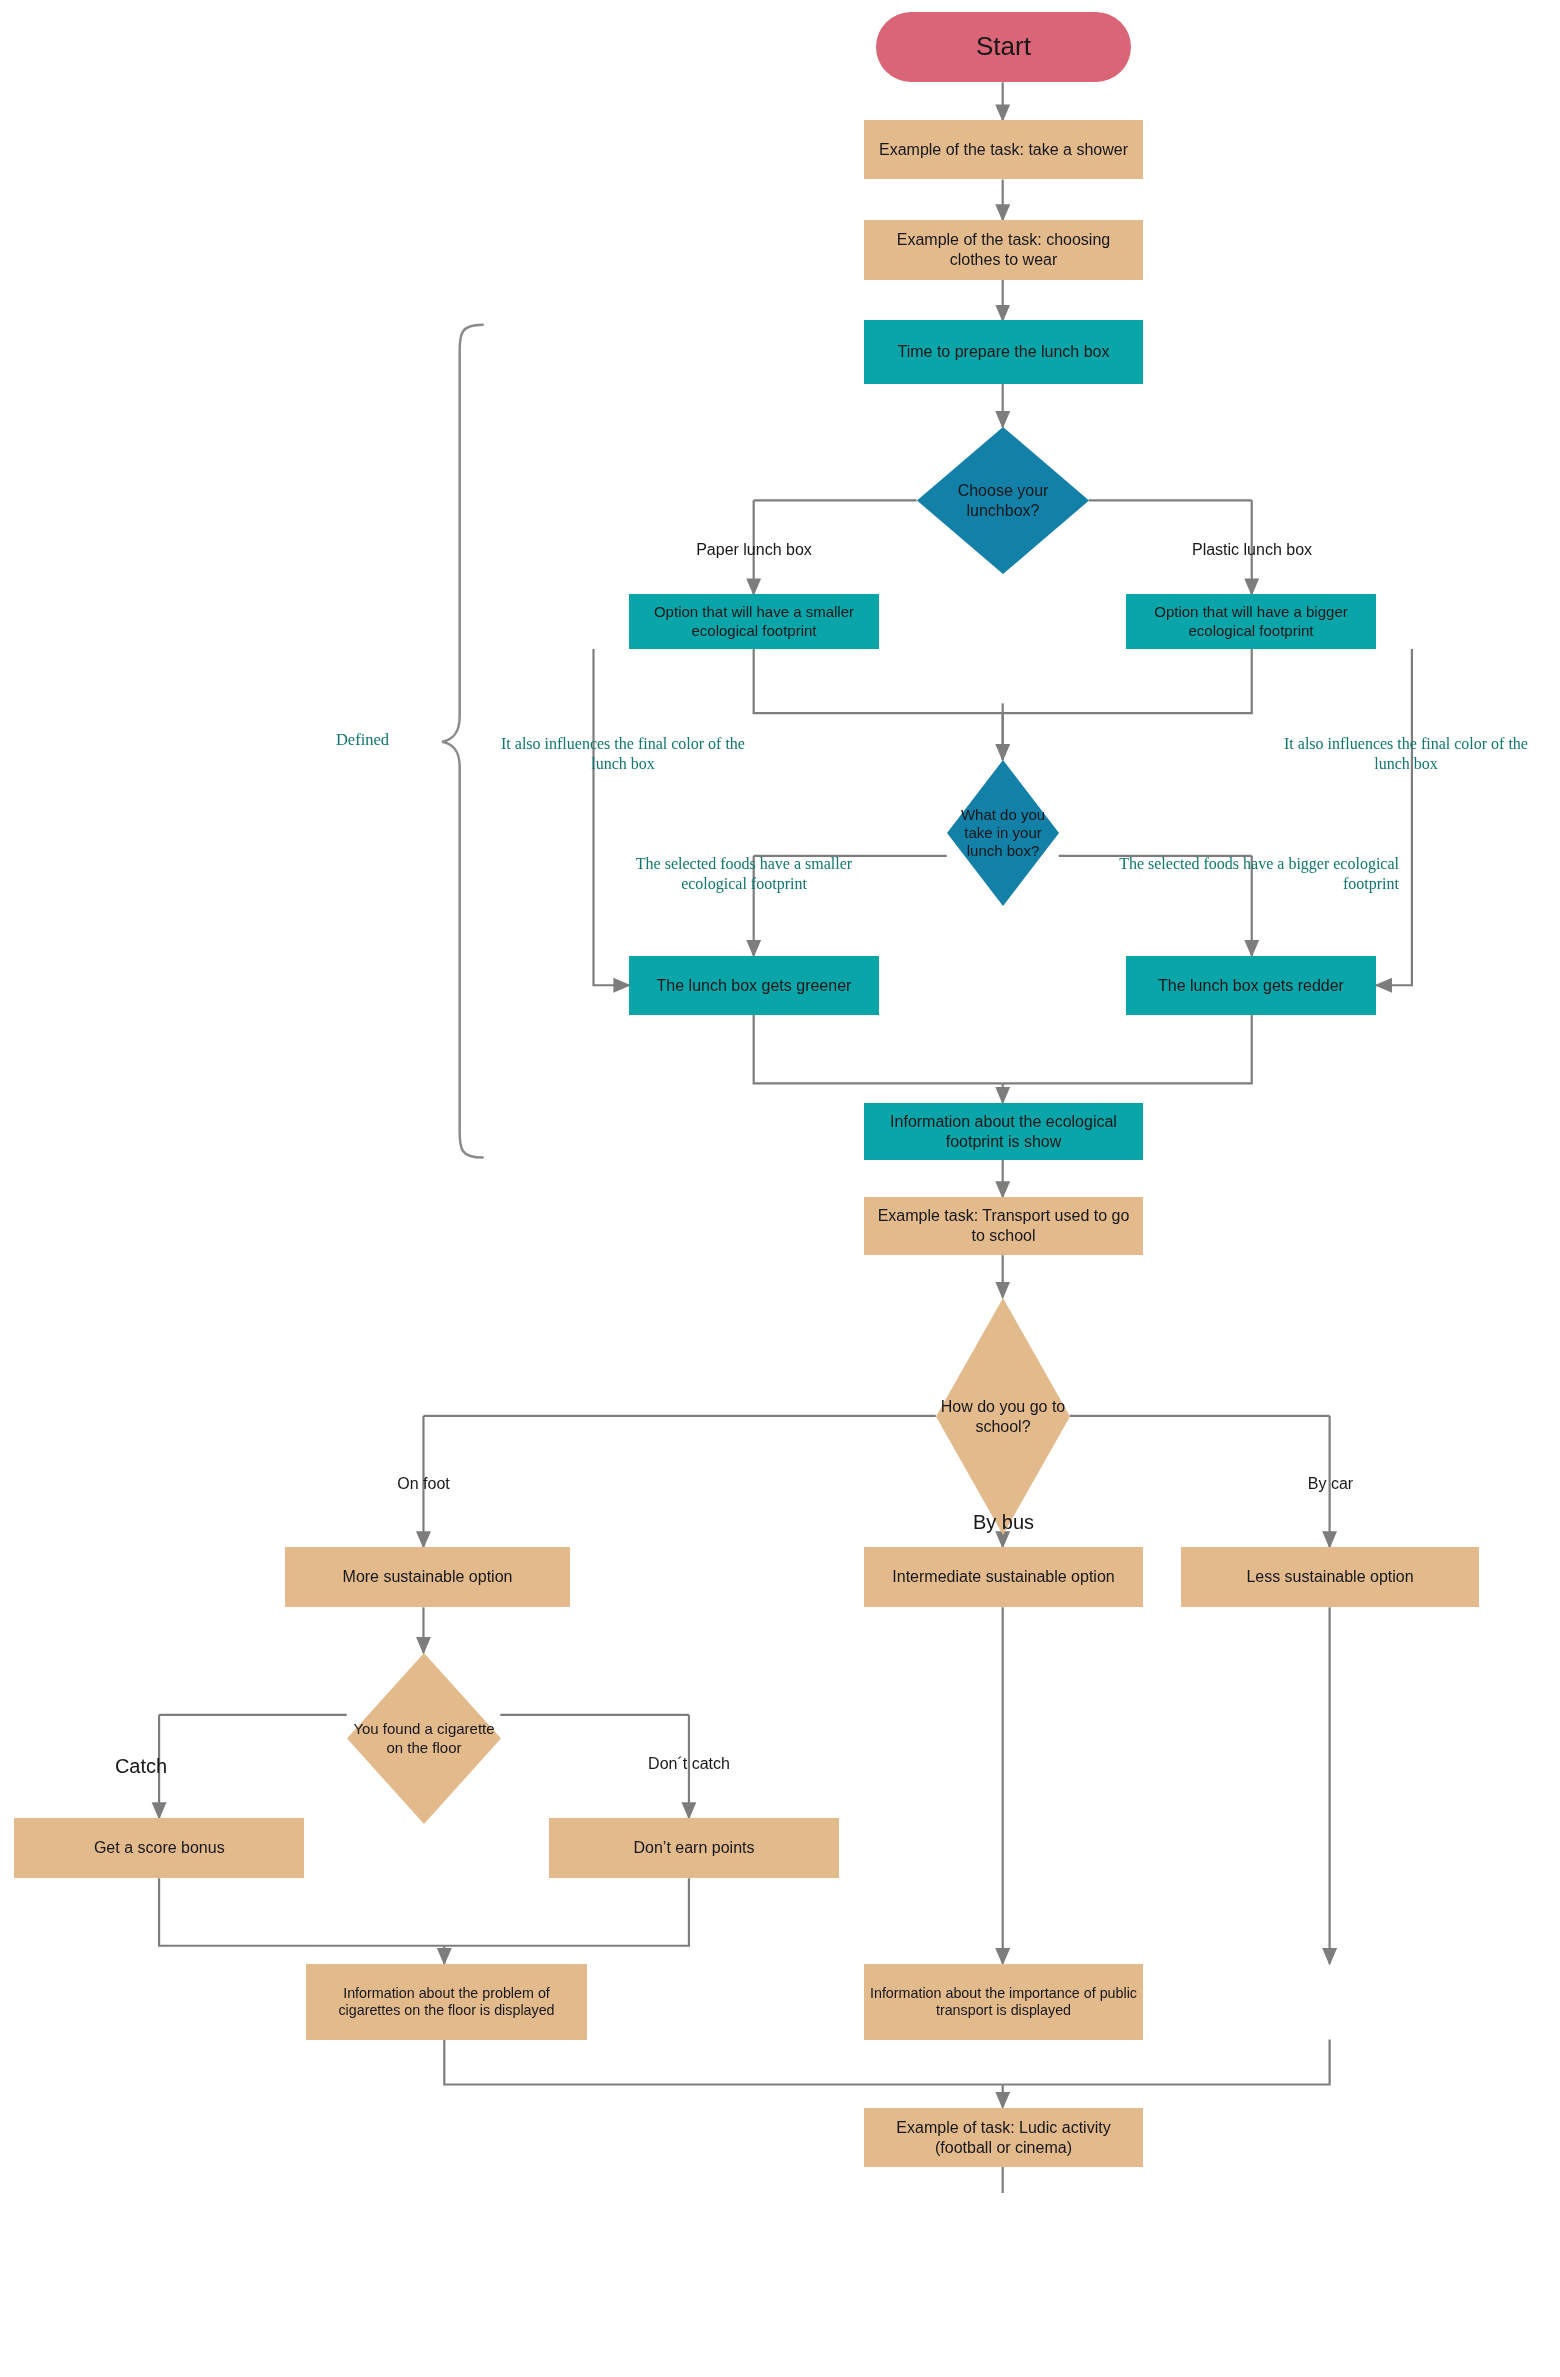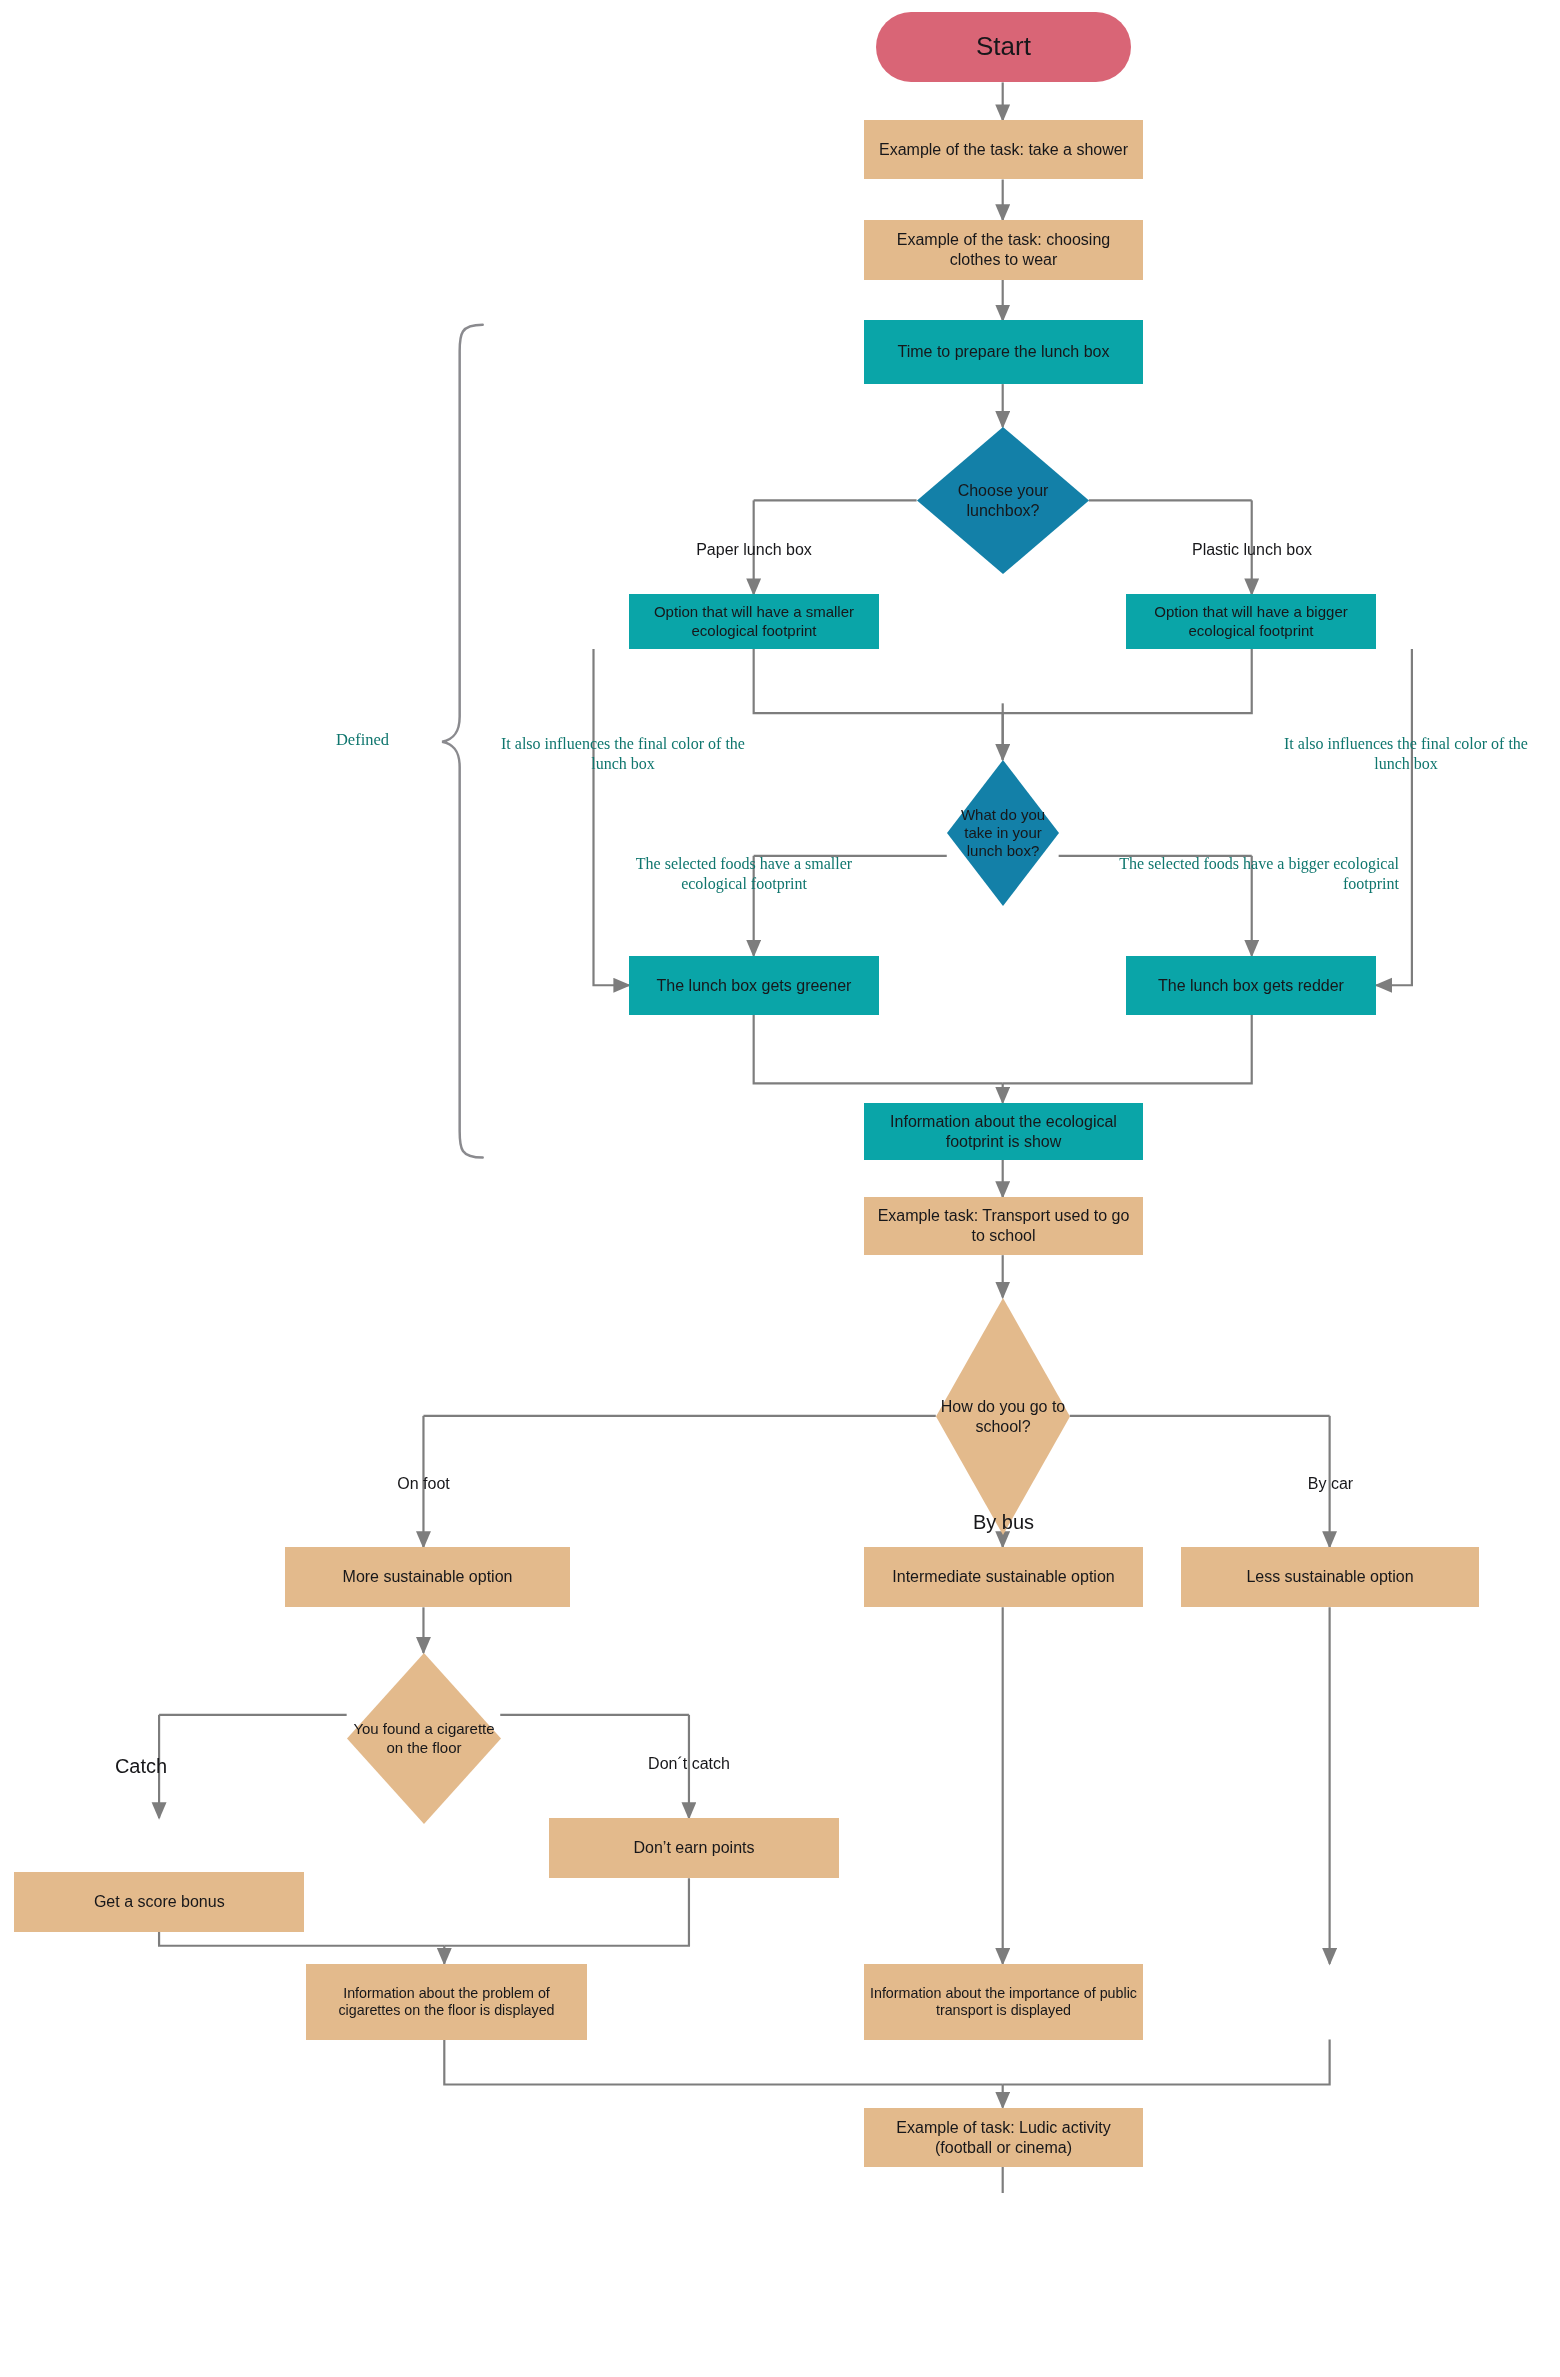--- a/index.html
+++ b/index.html
@@ -192,21 +192,21 @@
     <span>Less sustainable option</span>
   </div>
 
   <div class="node dia" style="left:347px;top:1653px;width:154px;height:171px;font-size:15px;">
     <svg class="diashape" viewBox="0 0 100 100" preserveAspectRatio="none">
       <polygon points="50,0 100,50 50,100 0,50" fill="#e3ba8c"></polygon>
     </svg>
     <span class="dialabel">You found a cigarette on the floor</span>
   </div>
 
-  <div class="node proc" style="left:14.3px;top:1872px;width:290px;height:60px;background:#e3ba8c;font-size:16px;padding:0 6.6px;">
+  <div class="node proc" style="left:14.3px;top:1818px;width:290px;height:60px;background:#e3ba8c;font-size:16px;padding:0 6.6px;">
     <span>Get a score bonus</span>
   </div>
 
   <div class="node proc" style="left:549px;top:1818px;width:290px;height:60px;background:#e3ba8c;font-size:16px;padding:0 6.6px;">
     <span>Don’t earn points</span>
   </div>
 
   <div class="node proc" style="left:306px;top:1964px;width:281px;height:76px;background:#e3ba8c;font-size:14.3px;padding:0 5.5px;">
     <span>Information about the problem of cigarettes on the floor is displayed</span>
   </div>

